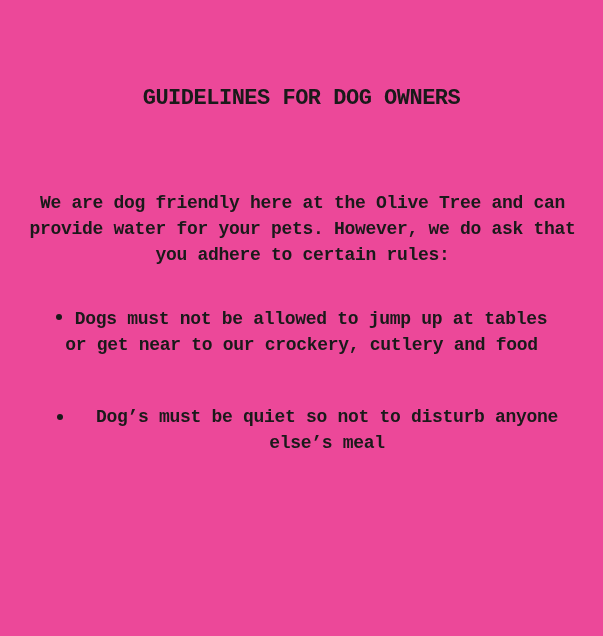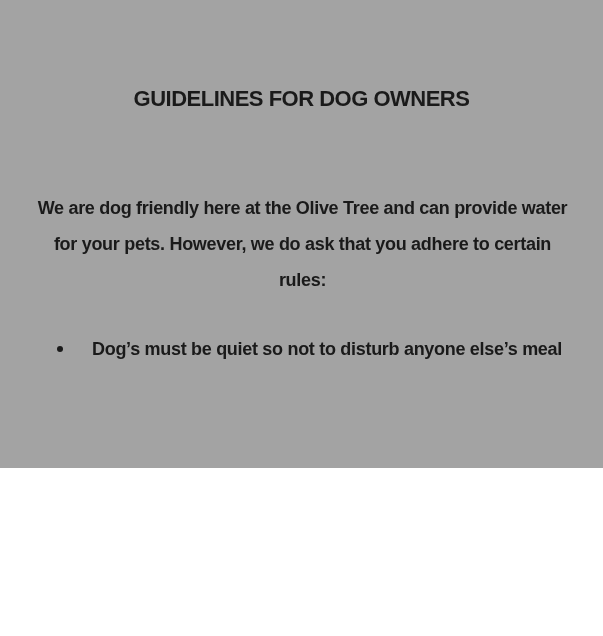--- a/index.html
+++ b/index.html
@@ -3,42 +3,42 @@
 <meta charset="utf-8">
 <style>
   html, body {
     margin: 0;
     padding: 0;
     background: #ffffff;
   }
   .page {
     position: relative;
     width: 603px;
-    height: 468px;
-    background: #a3a3a3;
+    height: 636px;
+    background: #ec4899;
     color: #1a1a1a;
-    font-family: Liberation Sans, sans-serif;
+    font-family: Liberation Mono, monospace;
     font-weight: 700;
     overflow: hidden;
     box-sizing: border-box;
   }
   .title {
     margin: 86px 0 0 0;
     padding: 0;
     text-align: center;
     font-size: 22px;
     line-height: 26px;
     letter-spacing: -0.5px;
     font-weight: 700;
   }
   .intro {
     margin: 78px 27px 0 29px;
     text-align: center;
     font-size: 18px;
-    line-height: 36px;
+    line-height: 26px;
     letter-spacing: -0.3px;
     font-weight: 700;
   }
   .rules {
     list-style: none;
     margin: 38px 0 0 0;
     padding: 0;
   }
   .rule {
     font-size: 18px;
@@ -82,19 +82,20 @@
 
 <div class="page">
 
   <h1 class="title">GUIDELINES FOR DOG OWNERS</h1>
 
   <p class="intro">We are dog friendly here at the Olive Tree and can provide water for your pets. However, we do ask that you adhere to certain rules:</p>
 
   <ul class="rules">
 
 
+    <li class="rule rule-centered gap-lg"><span class="dot"></span><span>Dogs must not be allowed to jump up at tables or get near to our crockery, cutlery and food</span></li>
 
 
     <li class="rule rule-left"><span class="dot"></span><span>Dog’s must be quiet so not to disturb anyone else’s meal</span></li>
 
   </ul>
 
 </div>
 
 </body></html>

